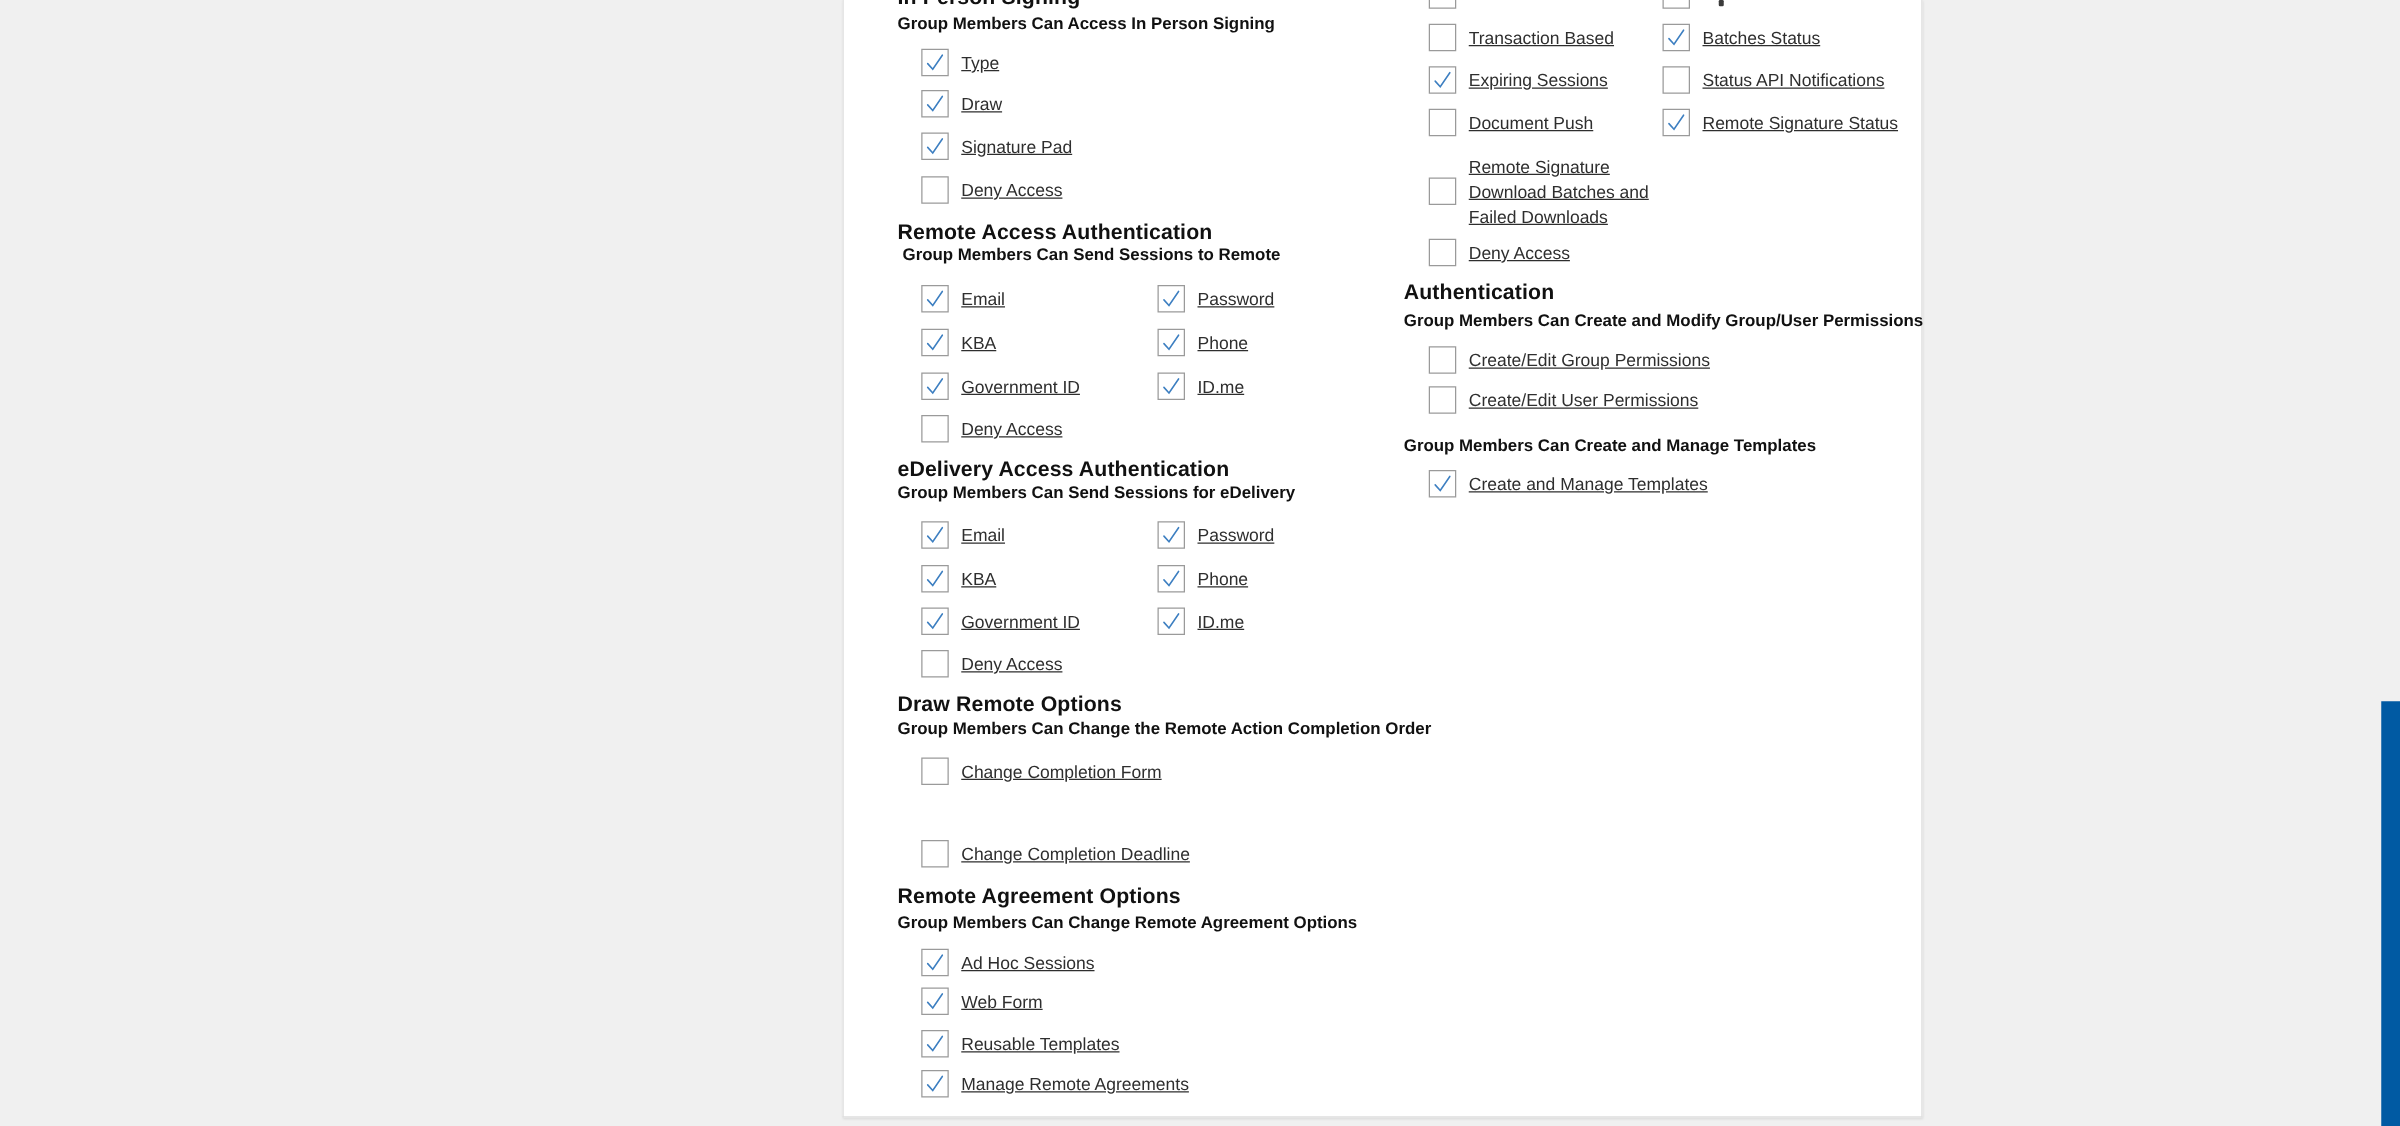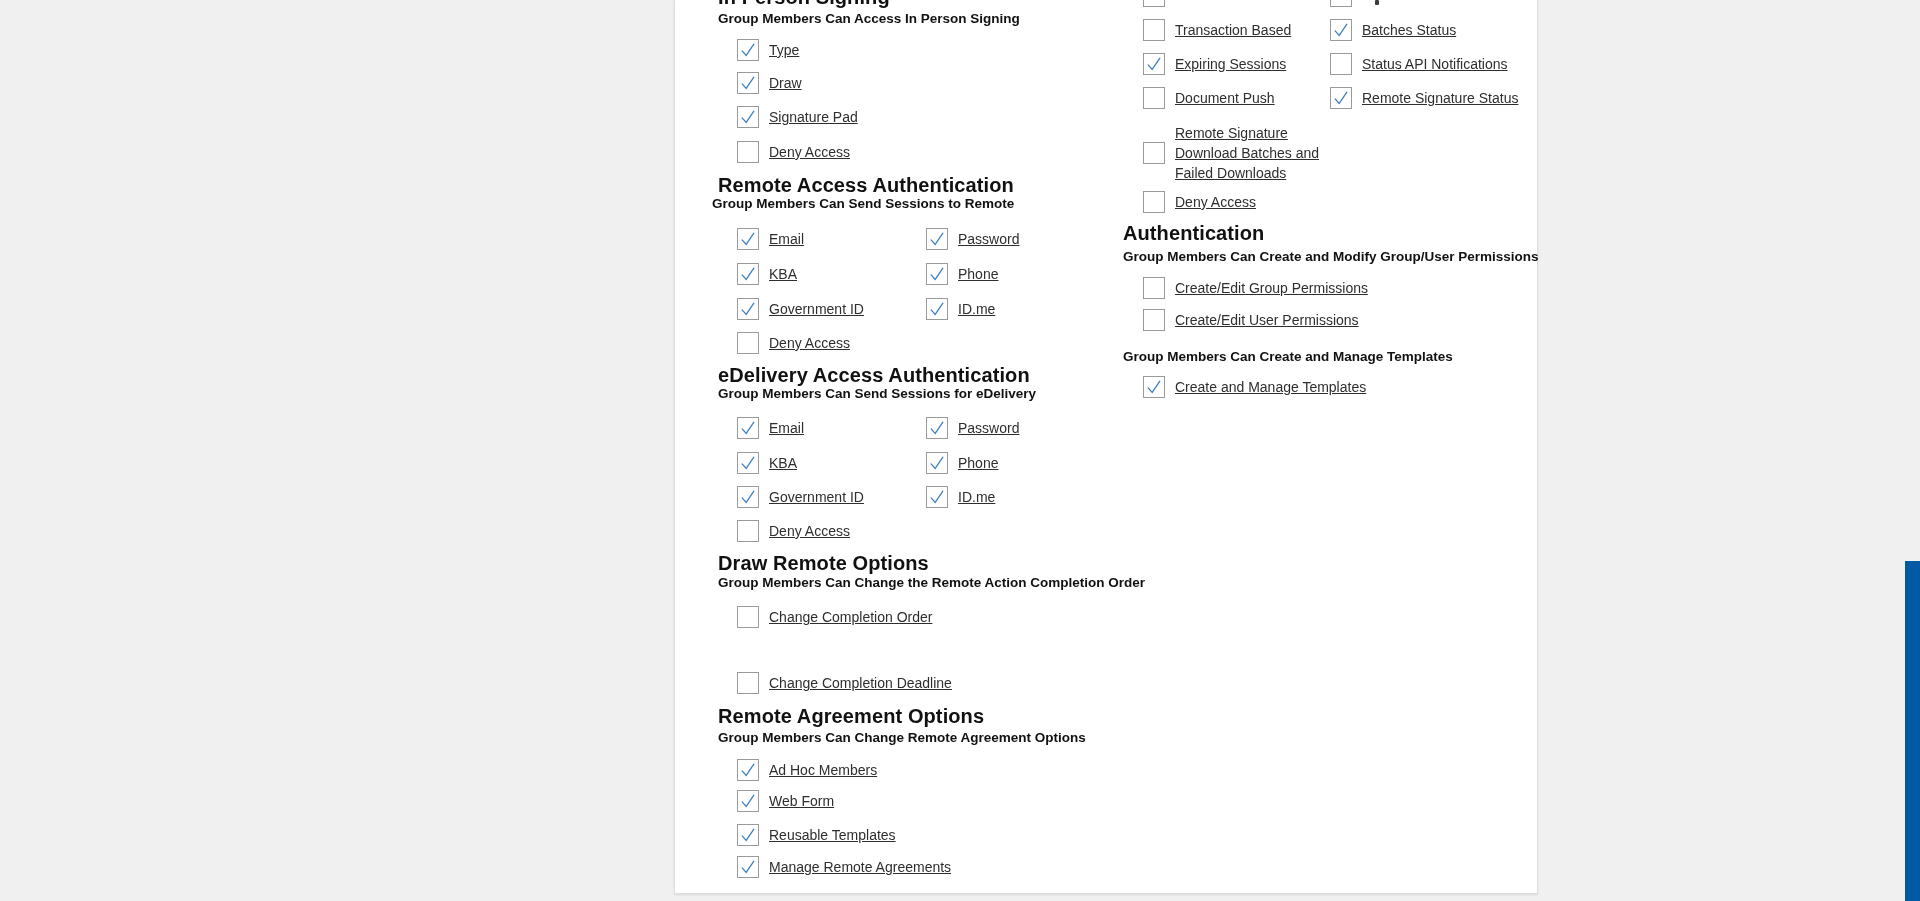--- a/index.html
+++ b/index.html
@@ -23,21 +23,21 @@
     position:absolute;
     left:674px;top:0;
     width:864px;height:894px;
     background:var(--panel-bg);
     border:1px solid var(--panel-border);
     border-top:none;
     box-shadow:0 1px 2px rgba(0,0,0,0.10);
   }
   .sec-title{
     position:absolute;
-    font-size:20px;font-weight:700;line-height:19px;
+    font-size:17px;font-weight:700;line-height:19px;
     color:var(--heading-text);
     white-space:nowrap;
     letter-spacing:0.1px;
   }
   .grp{
     position:absolute;
     font-size:13.5px;font-weight:700;line-height:16px;
     color:var(--heading-text);
     white-space:nowrap;
   }
@@ -114,21 +114,21 @@
         </svg>
       </span>
     <span class="lbl">Signature Pad</span>
   </div>
   <div class="row" style="top:141px;left:62px">
     <span class="cb"></span>
     <span class="lbl">Deny Access</span>
   </div>
 
   <h2 class="sec-title" style="top:176px;left:43px">Remote Access Authentication</h2>
-  <h3 class="grp" style="top:196px;left:37px">Group Members Can Send Sessions to Remote</h3>
+  <h3 class="grp" style="top:196px;left:47px">Group Members Can Send Sessions to Remote</h3>
 
   <div class="row" style="top:228px;left:62px">
     <span class="cb checked">
         <svg class="tick" viewBox="0 0 20 20">
           <path d="M3.5 11 L8 16 L16.5 3.5"></path>
         </svg>
       </span>
     <span class="lbl">Email</span>
   </div>
   <div class="row" style="top:228px;left:251px">
@@ -229,36 +229,36 @@
   </div>
   <div class="row" style="top:520px;left:62px">
     <span class="cb"></span>
     <span class="lbl">Deny Access</span>
   </div>
 
   <h2 class="sec-title" style="top:554px;left:43px">Draw Remote Options</h2>
   <h3 class="grp" style="top:575px;left:43px">Group Members Can Change the Remote Action Completion Order</h3>
   <div class="row" style="top:606px;left:62px">
     <span class="cb"></span>
-    <span class="lbl">Change Completion Order</span>
+    <span class="lbl">Change Completion Form</span>
   </div>
   <div class="row" style="top:672px;left:62px">
     <span class="cb"></span>
     <span class="lbl">Change Completion Deadline</span>
   </div>
 
   <h2 class="sec-title" style="top:707px;left:43px">Remote Agreement Options</h2>
   <h3 class="grp" style="top:730px;left:43px">Group Members Can Change Remote Agreement Options</h3>
   <div class="row" style="top:759px;left:62px">
     <span class="cb checked">
         <svg class="tick" viewBox="0 0 20 20">
           <path d="M3.5 11 L8 16 L16.5 3.5"></path>
         </svg>
       </span>
-    <span class="lbl">Ad Hoc Members</span>
+    <span class="lbl">Ad Hoc Sessions</span>
   </div>
   <div class="row" style="top:790px;left:62px">
     <span class="cb checked">
         <svg class="tick" viewBox="0 0 20 20">
           <path d="M3.5 11 L8 16 L16.5 3.5"></path>
         </svg>
       </span>
     <span class="lbl">Web Form</span>
   </div>
   <div class="row" style="top:824px;left:62px">

